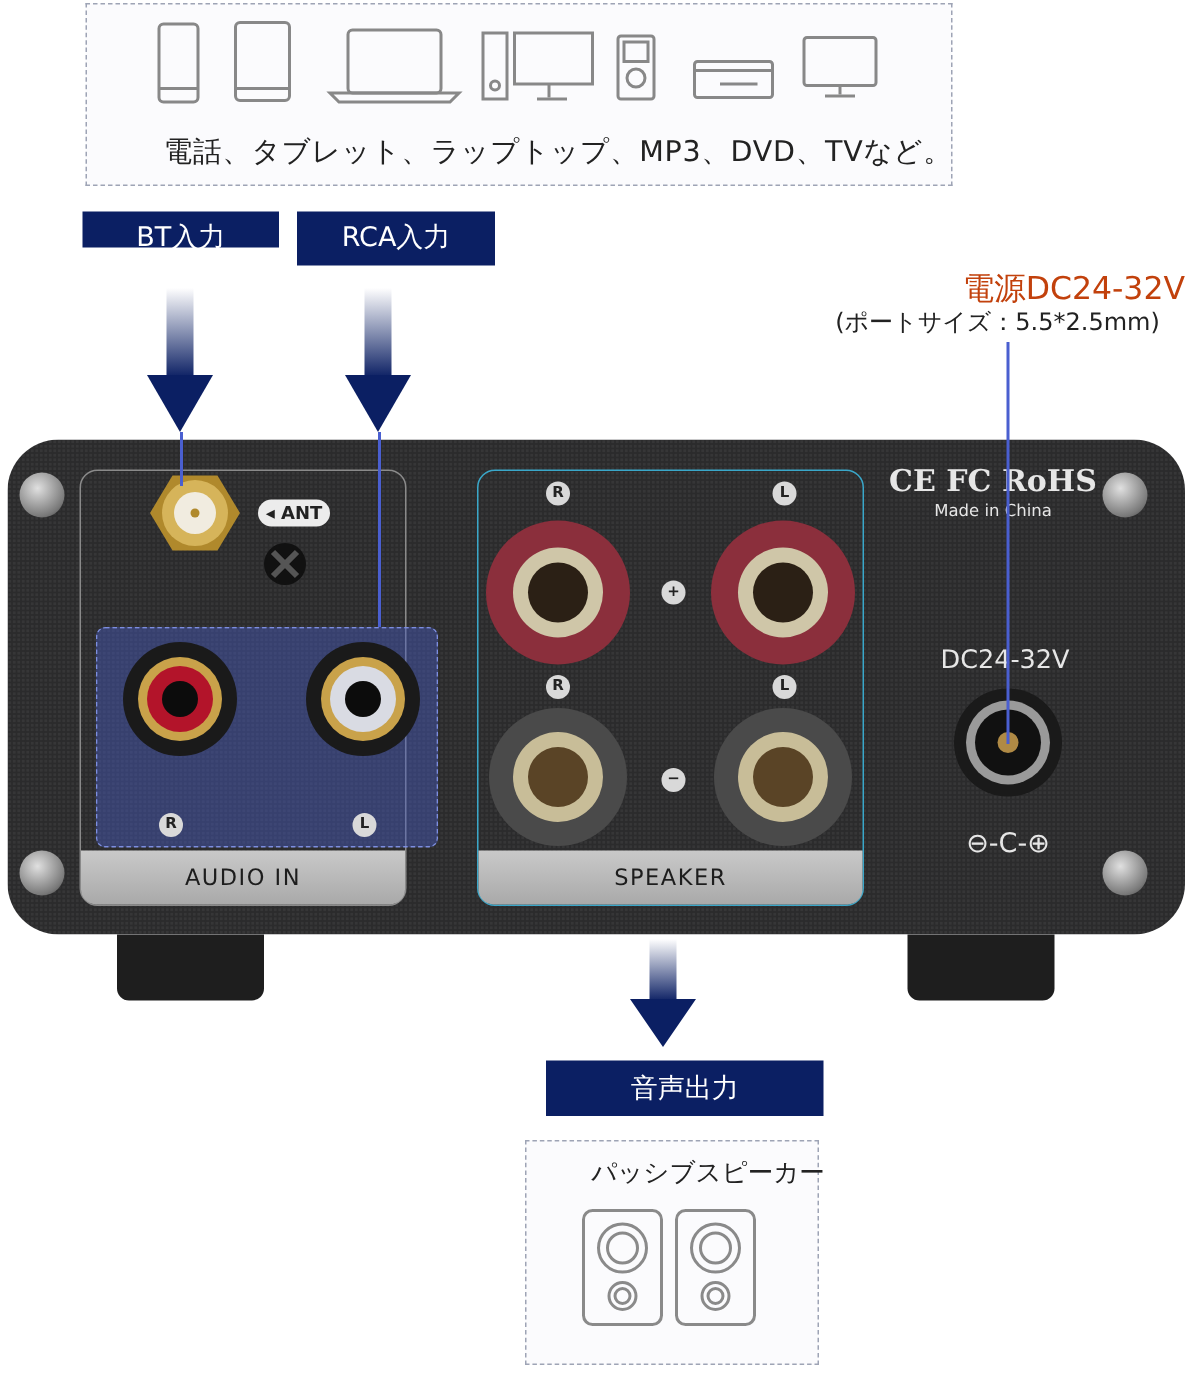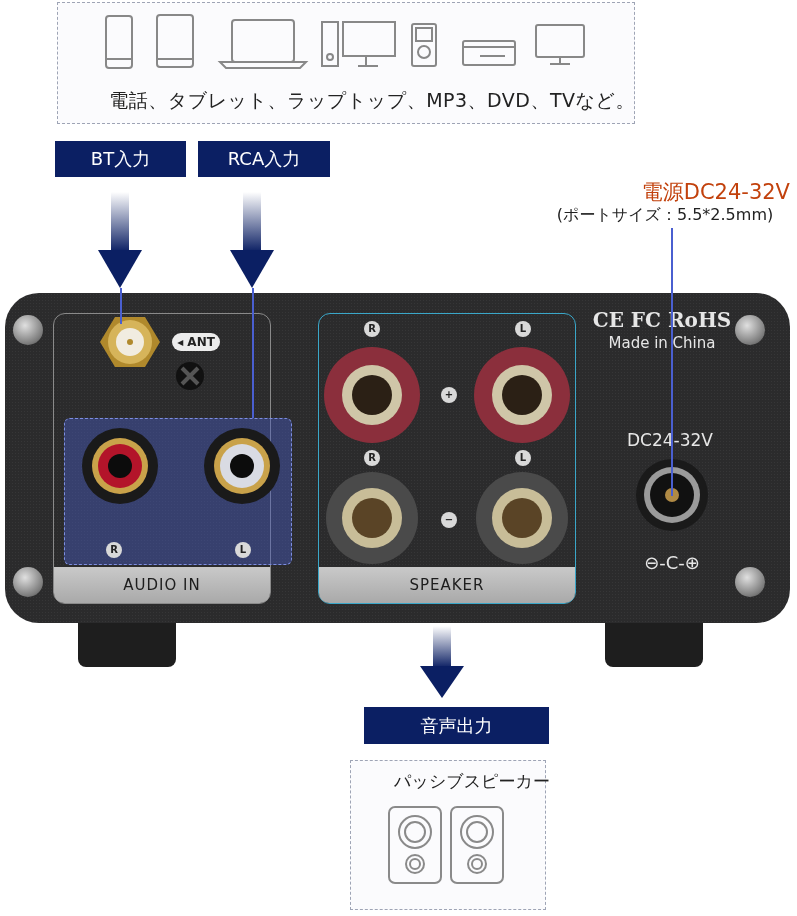--- a/index.html
+++ b/index.html
@@ -63,21 +63,21 @@
       </g>
     <g>
         <rect x="436" y="13" width="48" height="32" rx="2"></rect>
         <line x1="460" y1="45" x2="460" y2="51"></line>
         <line x1="450" y1="52" x2="470" y2="52"></line>
       </g>
   </g>
 </svg>
 <div class="abs devcap">電話、タブレット、ラップトップ、MP3、DVD、TVなど。</div>
 
-<div class="abs navy" style="left:55px;top:141px;width:131px;height:36px;line-height:36px;">BT入力</div>
+<div class="abs navy" style="left:55px;top:141px;width:131px;height:24px;line-height:36px;">BT入力</div>
 <div class="abs navy" style="left:198px;top:141px;width:132px;height:36px;line-height:36px;">RCA入力</div>
 
 <svg class="arrow" style="left:98px;top:192px" width="44" height="100">
   <defs>
       <linearGradient id="ag" x1="0" y1="0" x2="0" y2="1">
         <stop offset="0" stop-color="#ffffff"></stop>
         <stop offset="1" stop-color="#0b1f63"></stop>
       </linearGradient>
     </defs>
   <rect x="13" y="0" width="18" height="60" fill="url(#ag)"></rect>
@@ -163,21 +163,21 @@
       <circle cx="54" cy="178" r="20" fill="#5a4426"></circle>
     </g>
   <g>
       <circle cx="204" cy="178" r="46" fill="#4a4a4a"></circle>
       <circle cx="204" cy="178" r="30" fill="#c8bd98"></circle>
       <circle cx="204" cy="178" r="20" fill="#5a4426"></circle>
     </g>
 </svg>
 
 <div class="abs white-t" style="left:592px;top:308px;width:140px;font-size:20px;font-weight:bold;text-align:center;font-family:'DejaVu Serif',serif;">CE FC RoHS</div>
-<div class="abs white-t" style="left:592px;top:334px;width:140px;font-size:15px;text-align:center;">Made in China</div>
+<div class="abs white-t" style="left:592px;top:334px;width:140px;font-size:11px;text-align:center;">Made in China</div>
 <div class="abs white-t" style="left:600px;top:430px;width:140px;font-size:17px;text-align:center;">DC24-32V</div>
 <svg class="abs" style="left:632px;top:455px" width="80" height="80">
   <circle cx="40" cy="40" r="36" fill="#1a1a1a"></circle>
     <circle cx="40" cy="40" r="28" fill="#9a9a9a"></circle>
     <circle cx="40" cy="40" r="22" fill="#111"></circle>
     <circle cx="40" cy="40" r="7" fill="#b08a45"></circle>
 </svg>
 <div class="abs white-t" style="left:622px;top:552px;width:100px;font-size:18px;text-align:center;">⊖-C-⊕</div>
 <div class="abs" style="left:671px;top:228px;width:2px;height:268px;background:#4a5fd0;"></div>
 

